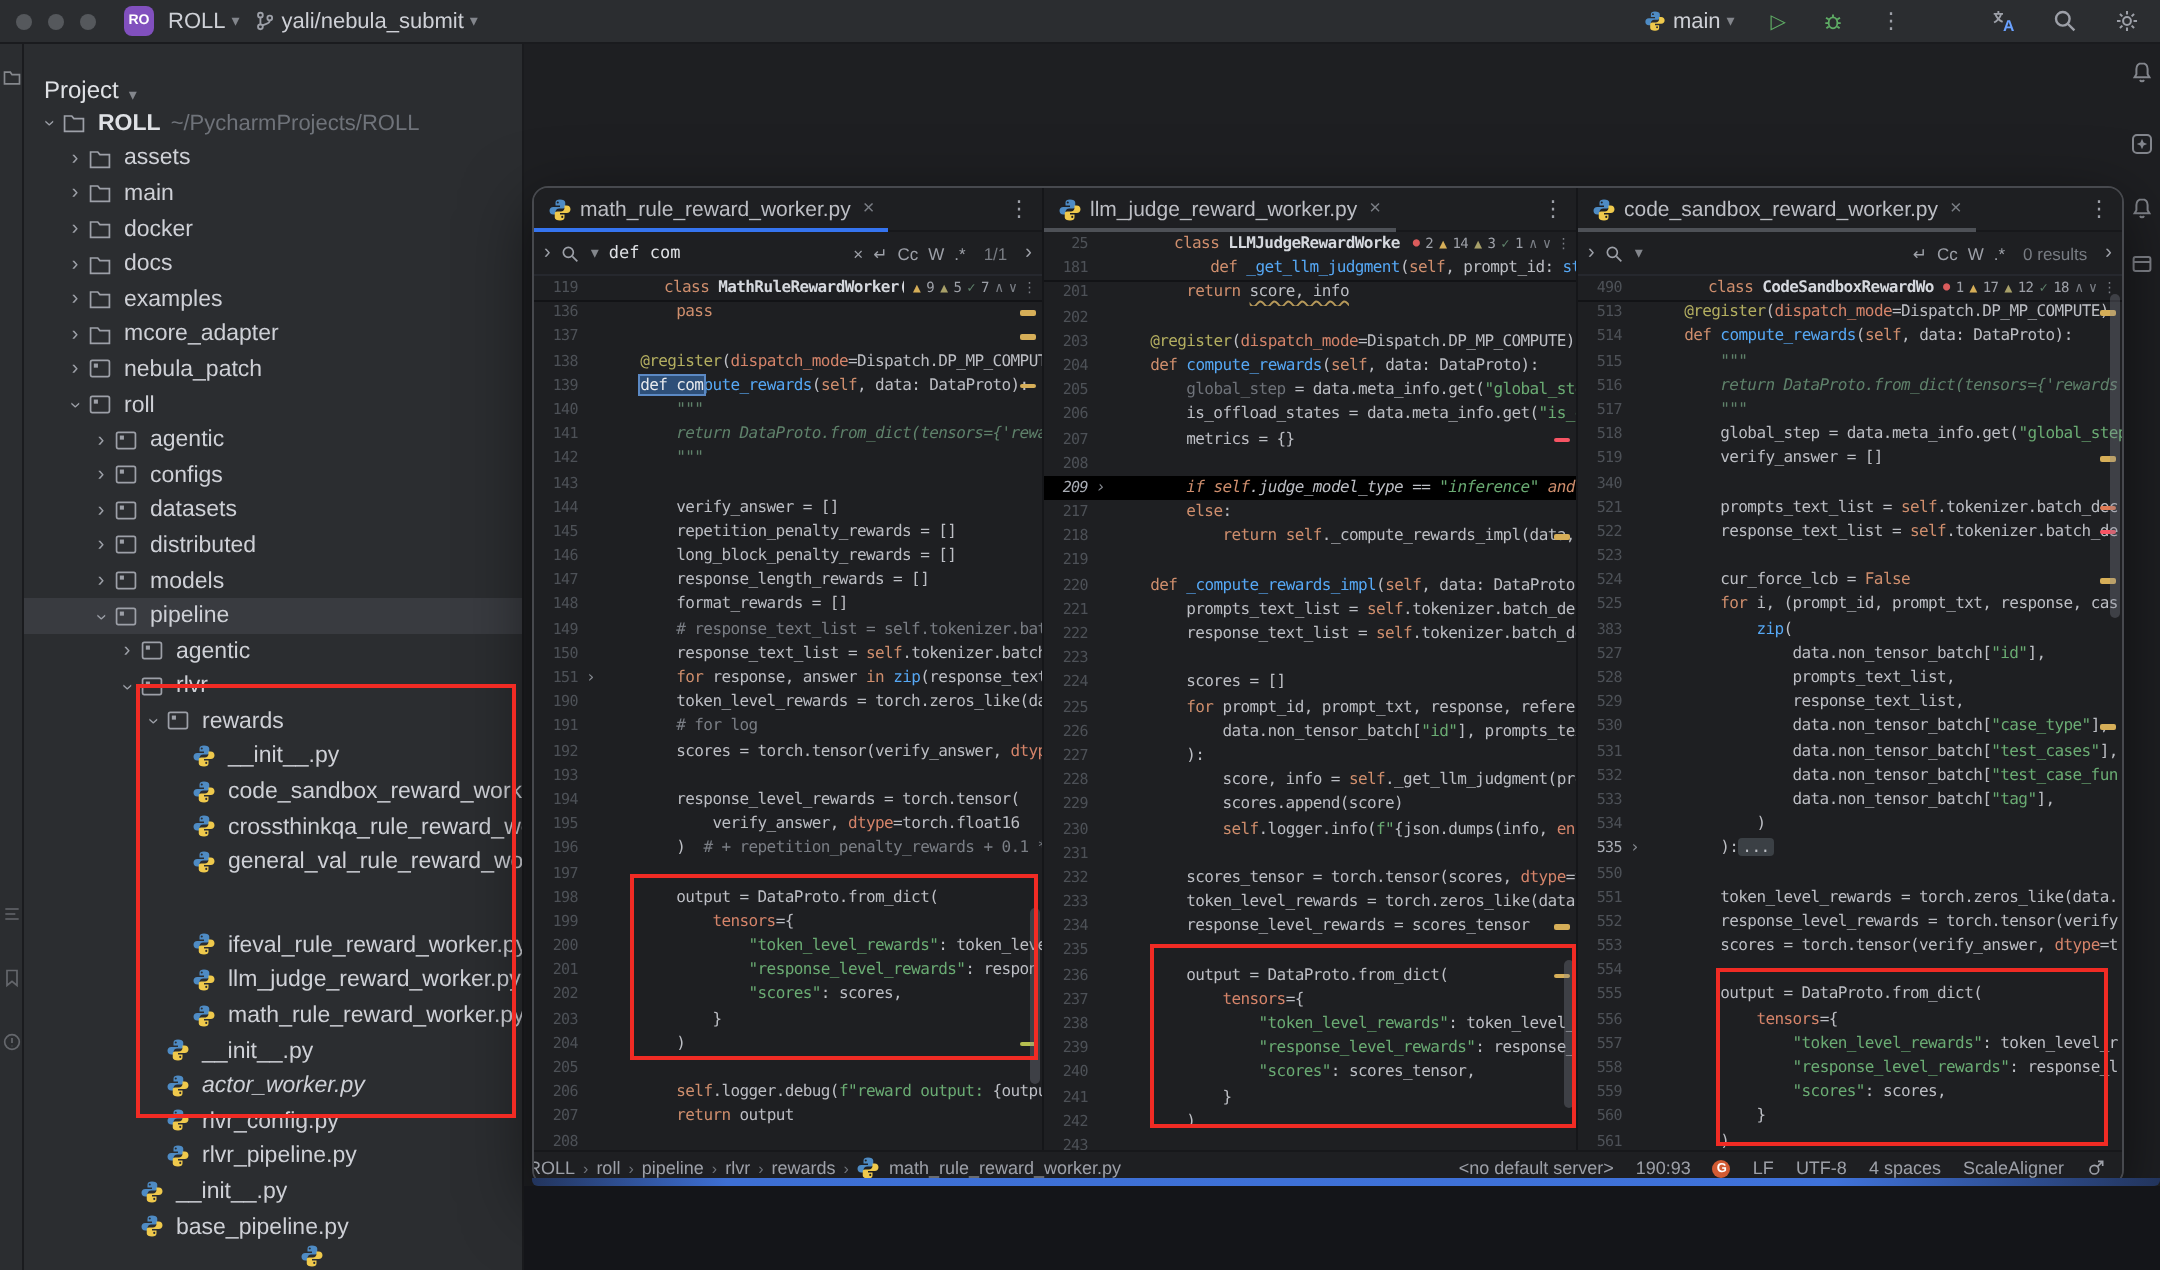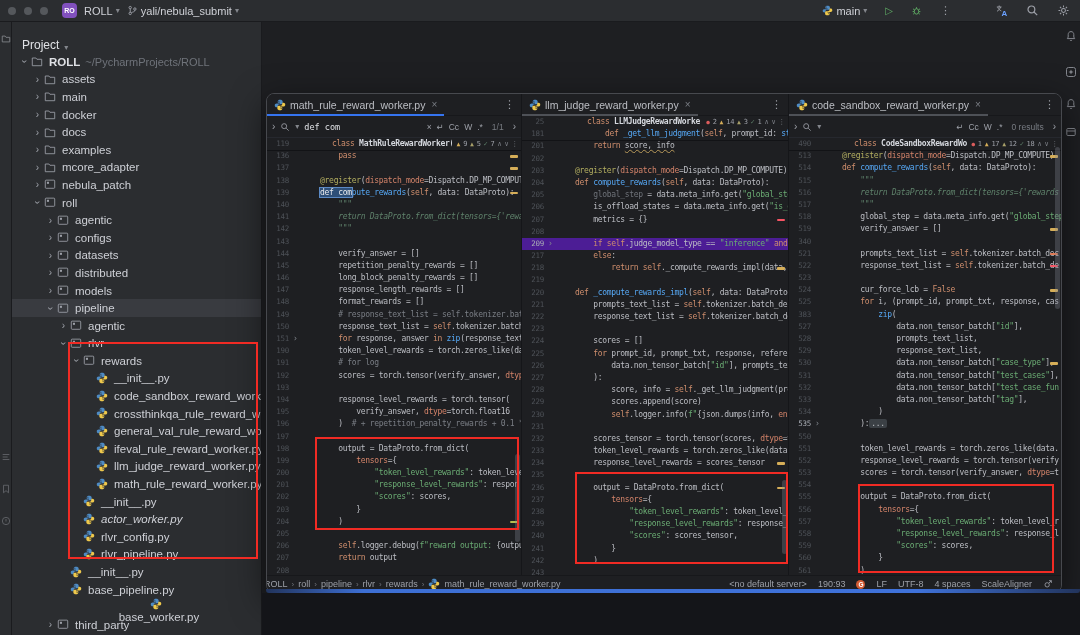--- a/index.html
+++ b/index.html
@@ -63,21 +63,21 @@
   .searchbar { height:22px; display:flex; align-items:center; border-bottom:1px solid #26282e;
     background:#1e1f22; font-size:9px; color:#9da0a8; padding:0 5px; gap:5px; }
   .sb-exp { color:#9da0a8; font-size:10px; }
   .sb-query { font-family:"DejaVu Sans Mono", monospace; font-size:8.5px; color:#dfe1e5; flex:1; }
   .sb-btn { color:#9da0a8; font-size:8.5px; }
   .sb-results { color:#787c83; font-size:8.5px; margin:0 4px; }
 
   .code { position:relative; font-family:"DejaVu Sans Mono", monospace; font-size:8px;
     letter-spacing:-0.3px; color:#bcbec4; }
   .row { display:flex; height:12.2px; line-height:12.2px; position:relative; white-space:pre; }
-  .row.hl { background:#4c1d95; }
+  .row.hl { background:#000000;font-style:italic; }
   .row.sticky { background:#1e1f22;gap:15px; }
   .row.sticky-last { box-shadow:0 1px 0 0 #121316;justify-content:space-between; }
   .gut { width:26px; flex:none; text-align:right; color:#4d5157; font-size:7.5px; padding-right:4px; }
   .gut.bright { color:#a9adb5; }
   .foldcol { width:9px; flex:none; color:#868a91; font-size:8px; }
   .txt { flex:1; overflow:hidden; }
   .sg-k { color:#cf8e6d; } .sg-f { color:#56a8f5; } .sg-s { color:#6aab73; }
   .sg-c { color:#7a7e85; } .sg-d { color:#5f826b; font-style:italic; }
   .sg-p { color:#d5846a; } .sg-t { color:#bcbec4; } .sg-b { color:#d5d8de; font-weight:bold; }
   .sg-dim { color:#6f737a; } .sg-dec { color:#b3ae60; }
@@ -430,21 +430,21 @@
         <div class="trow" style="padding-left: 71px;">
           <span class="chev"></span>
           <span class="icon ticon-py ticon">
             <svg width="12" height="12" viewBox="0 0 16 16">
               <path fill="#4e8bc4" d="M8 1C6 1 5 1.8 5 3v2h3v1H3.5C2 6 1 7 1 8.5S2 11 3.5 11H5V9.5C5 8 6 7 7.5 7H10c1 0 1.5-.6 1.5-1.5V3c0-1.2-1.5-2-3.5-2zM6.5 2.3a.7.7 0 110 1.4.7.7 0 010-1.4z"></path>
               <path fill="#efc94c" d="M8 15c2 0 3-.8 3-2v-2H8v-1h4.5c1.5 0 2.5-1 2.5-2.5S14 5 12.5 5H11v1.5C11 8 10 9 8.5 9H6c-1 0-1.5.6-1.5 1.5V13c0 1.2 1.5 2 3.5 2zm1.5-1.7a.7.7 0 110-1.4.7.7 0 010 1.4z"></path>
             </svg>
           </span>
           <span class="tlabel">general_val_rule_reward_worker.py</span>
         </div>
-        <div class="trow" style="padding-left: 71px;">
+        <div class="trow" style="padding-left: 71px; margin-top: 24px;">
           <span class="chev"></span>
           <span class="icon ticon-py ticon">
             <svg width="12" height="12" viewBox="0 0 16 16">
               <path fill="#4e8bc4" d="M8 1C6 1 5 1.8 5 3v2h3v1H3.5C2 6 1 7 1 8.5S2 11 3.5 11H5V9.5C5 8 6 7 7.5 7H10c1 0 1.5-.6 1.5-1.5V3c0-1.2-1.5-2-3.5-2zM6.5 2.3a.7.7 0 110 1.4.7.7 0 010-1.4z"></path>
               <path fill="#efc94c" d="M8 15c2 0 3-.8 3-2v-2H8v-1h4.5c1.5 0 2.5-1 2.5-2.5S14 5 12.5 5H11v1.5C11 8 10 9 8.5 9H6c-1 0-1.5.6-1.5 1.5V13c0 1.2 1.5 2 3.5 2zm1.5-1.7a.7.7 0 110-1.4.7.7 0 010 1.4z"></path>
             </svg>
           </span>
           <span class="tlabel">ifeval_rule_reward_worker.py</span>
         </div>
         <div class="trow" style="padding-left: 71px;">

